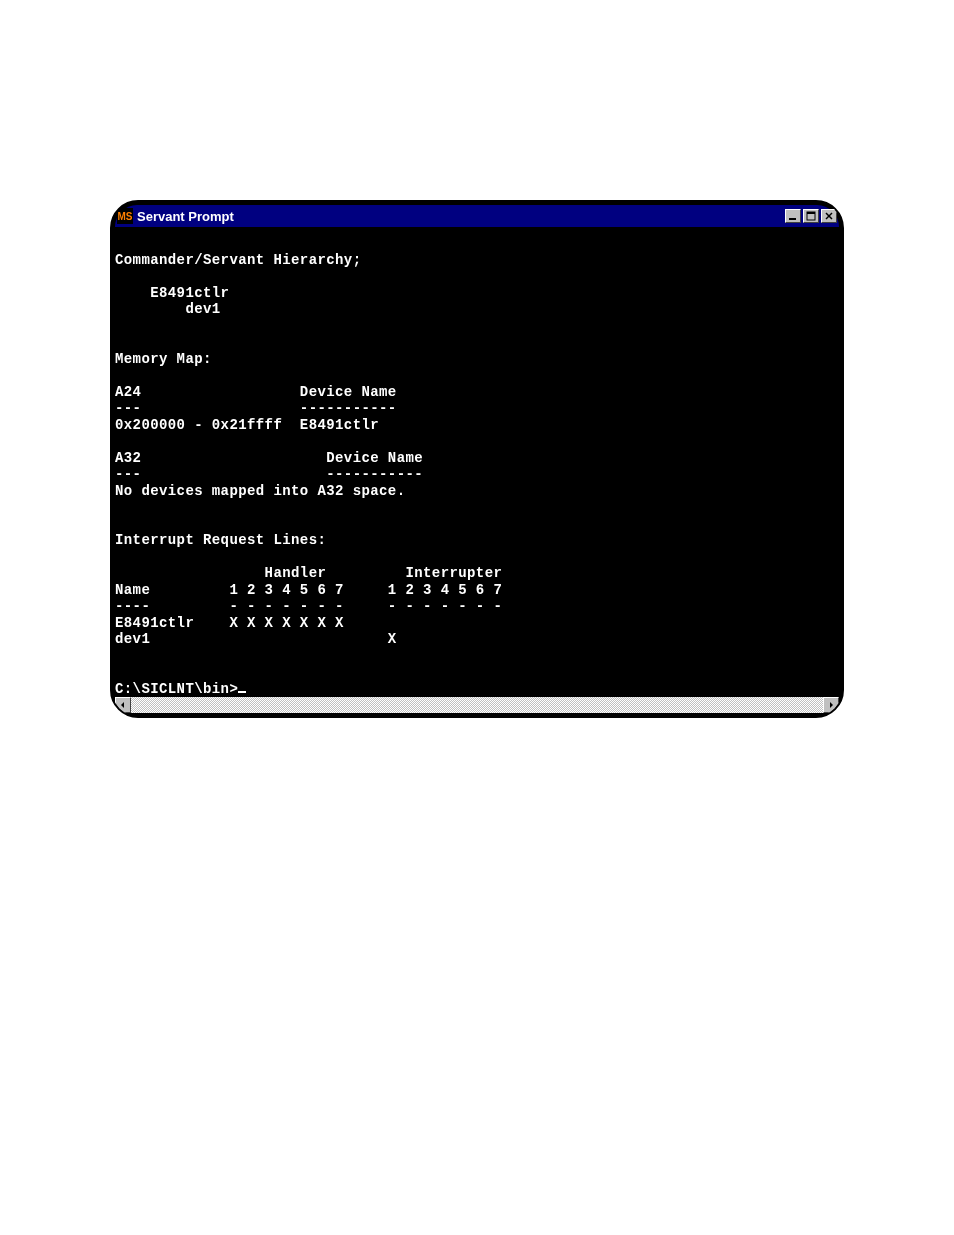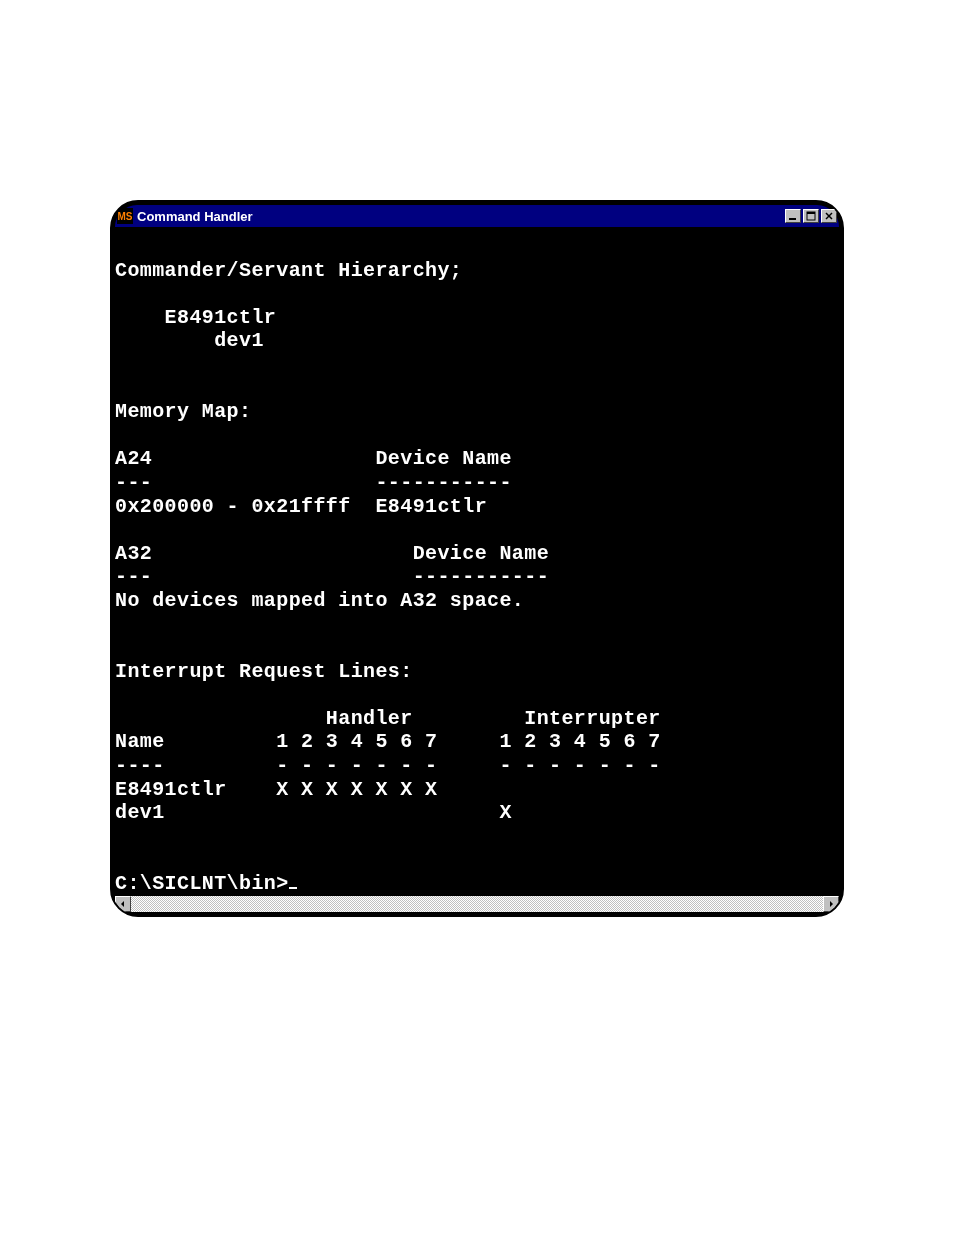--- a/index.html
+++ b/index.html
@@ -71,21 +71,21 @@
     font-size: 10px;
     font-weight: bold;
     color: #000;
     cursor: pointer;
   }
   .tbtn svg { display: block; }
   .terminal {
     background: #000;
     color: #fff;
     font-family: "Courier New", monospace;
-    font-size: 20px;
+    font-size: 14px;
     font-weight: bold;
     line-height: 1.18;
     padding: 8px 0 0 0;
     white-space: pre;
     min-height: 380px;
     letter-spacing: 0.4px;
   }
   .scrollbar-h {
     height: 16px;
     background: #c0c0c0;
@@ -120,21 +120,21 @@
   }
 </style>
 </head>
 <body>
 
 <div class="page">
   <div class="window">
     <div class="titlebar">
       <div class="titlebar-left">
         <div class="sys-icon">MS</div>
-        <div class="title-text">Command Handler</div>
+        <div class="title-text">Servant Prompt</div>
       </div>
       <div class="titlebar-right">
         <div class="tbtn">
           <svg width="10" height="10" viewBox="0 0 10 10">
               <rect x="1" y="7" width="7" height="2" fill="#000"></rect>
             </svg>
         </div>
         <div class="tbtn">
           <svg width="10" height="10" viewBox="0 0 10 10">
               <rect x="1" y="1" width="8" height="8" fill="none" stroke="#000" stroke-width="1"></rect>

